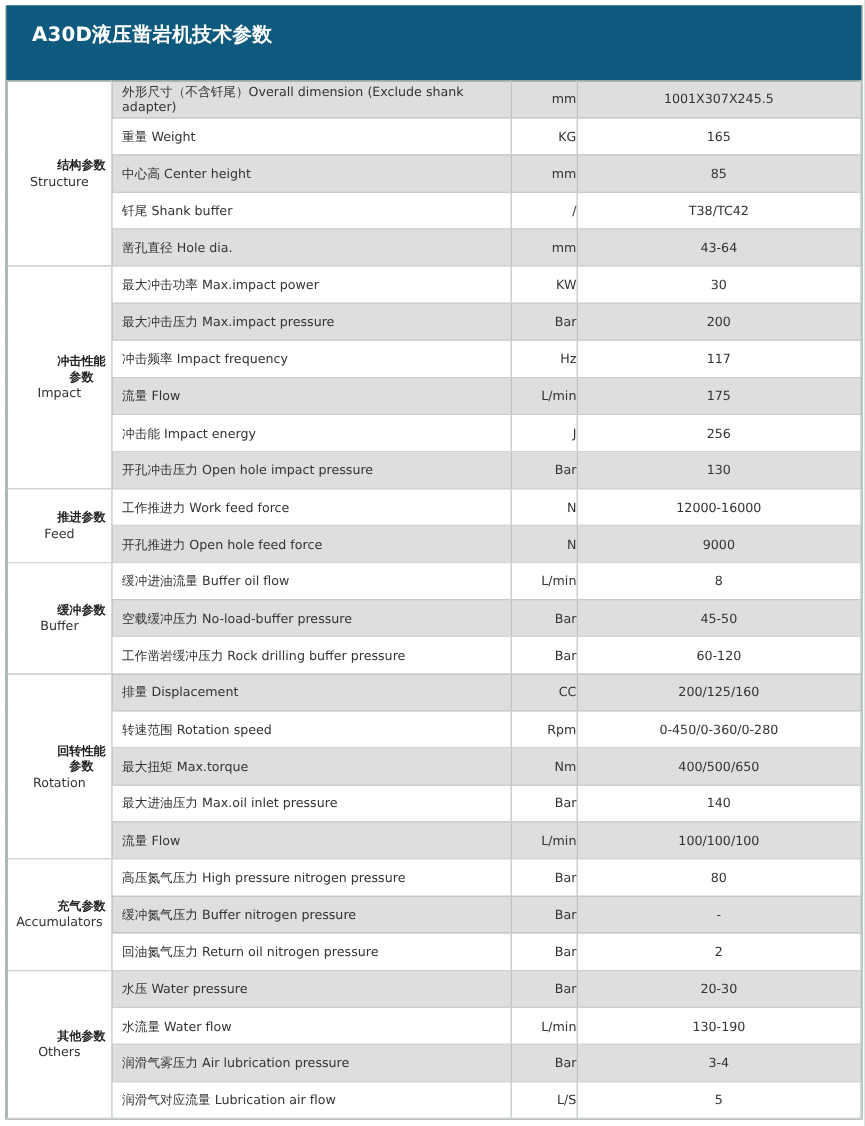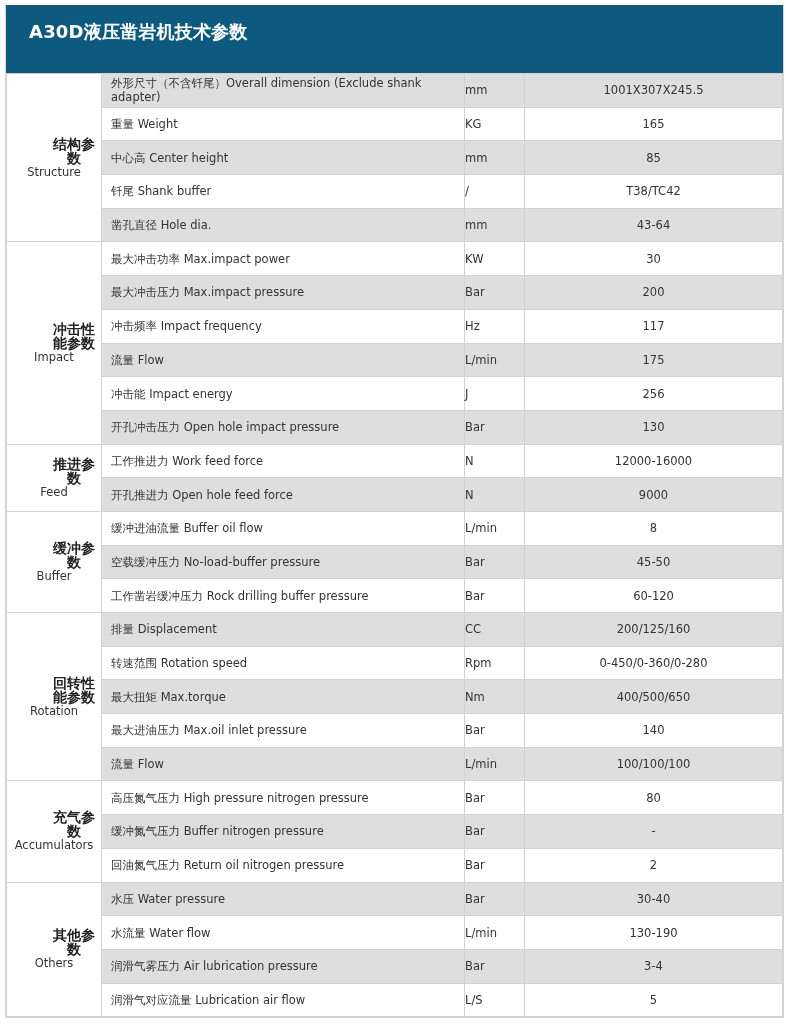--- a/index.html
+++ b/index.html
@@ -4,24 +4,24 @@
 <style>
   html, body { margin: 0; padding: 0; background: #ffffff; }
   body { width: 786px; height: 1024px; position: relative; font-family: "DejaVu Sans", "Liberation Sans", sans-serif; color: #333; }
   .sheet { position: absolute; left: 5px; top: 5px; width: 777px; border: 1px solid #d6d6d6; border-top: none; background: #14532d; }
   .header { background: #0e5a7e; height: 68px; padding: 0 0 0 23px; box-sizing: border-box; color: #fff; }
   .header .title { font-size: 18px; font-weight: bold; padding-top: 16px; line-height: 22px; letter-spacing: 0.2px; }
   .header .subtitle { font-size: 11.5px; line-height: 14px; }
   table { border-collapse: collapse; width: 777px; table-layout: fixed; }
   td { border: 1px solid #d2d2d2; height: 32.7px; padding: 0; font-size: 11.5px; line-height: 14px; }
   td.cat { background: #fff; text-align: center; width: 94px; }
-  td.cat .zh { font-weight: bold; font-size: 14px; display: block; color: #222; padding-left: 40px; }
+  td.cat .zh { font-weight: bold; font-size: 11px; display: block; color: #222; padding-left: 40px; }
   td.cat .en { display: block; font-size: 11.5px; color: #333; }
   td.name { padding-left: 9px; width: 353px; }
-  td.unit { text-align: left; width: 59px; }
+  td.unit { text-align: right; width: 59px; }
   td.val { text-align: center; }
   tr.gray td.name, tr.gray td.unit, tr.gray td.val { background: #dedede; }
   tr.white td.name, tr.white td.unit, tr.white td.val { background: #ffffff; }
 </style>
 </head>
 <body>
 
 <div class="sheet">
   <div class="header">
     <div class="title">A30D液压凿岩机技术参数</div>
@@ -172,21 +172,21 @@
           <td class="unit">Bar</td>
           <td class="val">2</td>
         </tr>
         <tr class="gray">
           <td class="cat" rowspan="4">
             <span class="zh">其他参数</span>
             <span class="en">Others</span>
           </td>
           <td class="name">水压 Water pressure</td>
           <td class="unit">Bar</td>
-          <td class="val">30-40</td>
+          <td class="val">20-30</td>
         </tr>
         <tr class="white">
           <td class="name">水流量 Water flow</td>
           <td class="unit">L/min</td>
           <td class="val">130-190</td>
         </tr>
         <tr class="gray">
           <td class="name">润滑气雾压力 Air lubrication pressure</td>
           <td class="unit">Bar</td>
           <td class="val">3-4</td>

